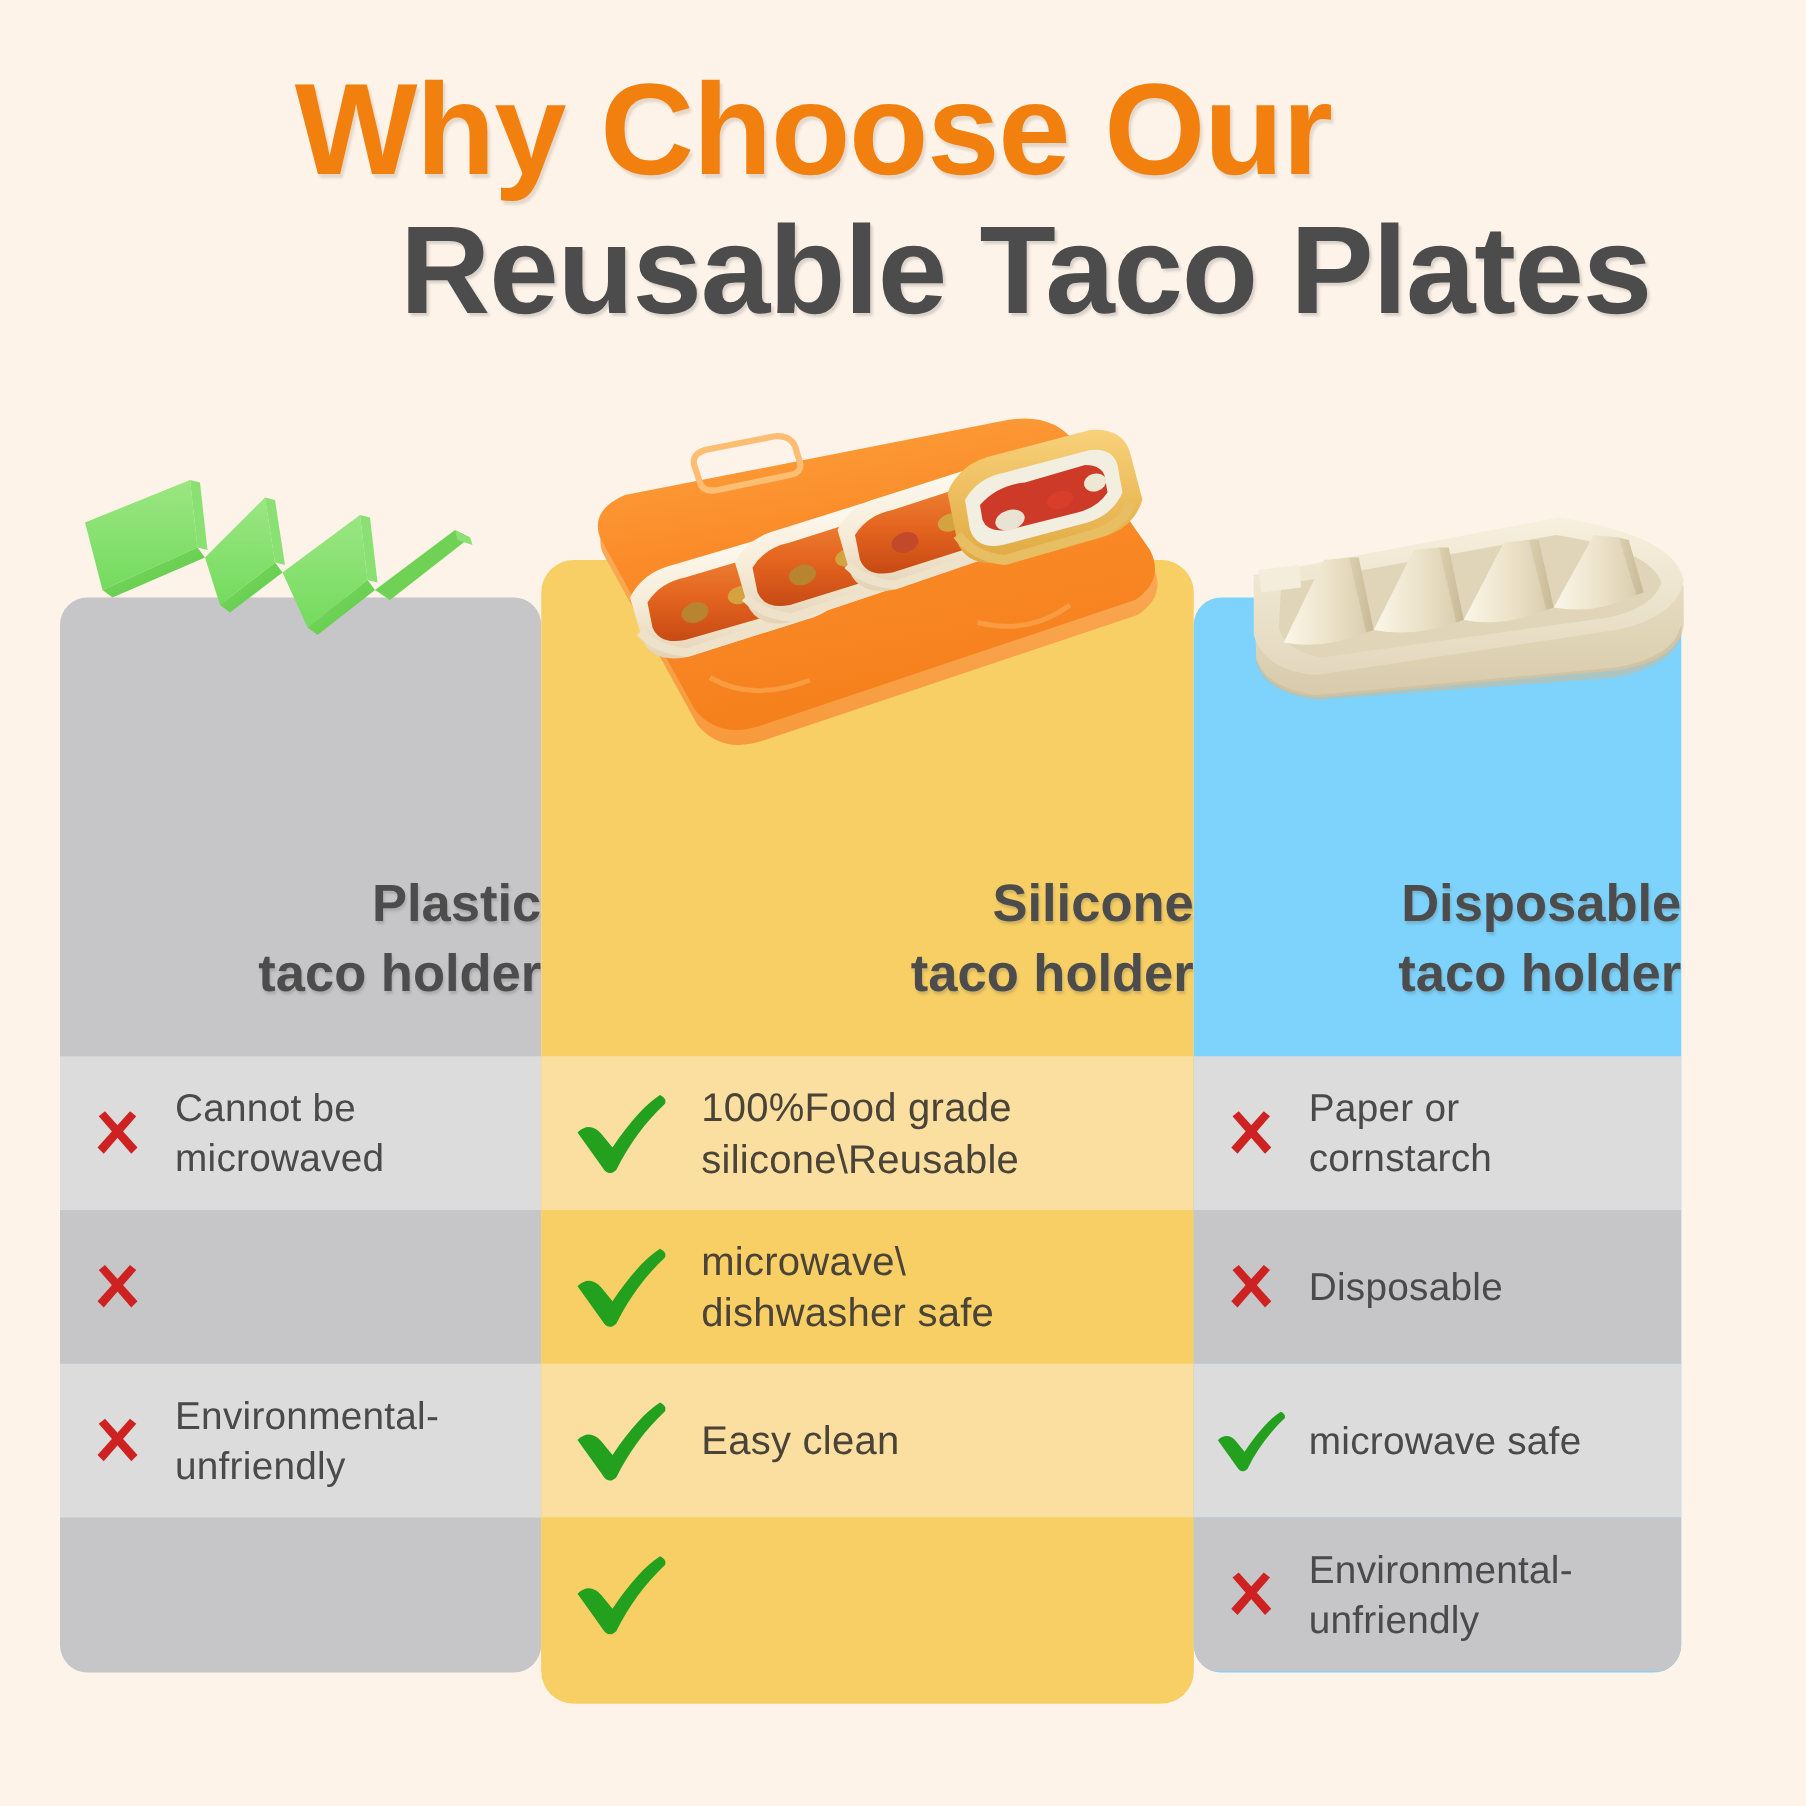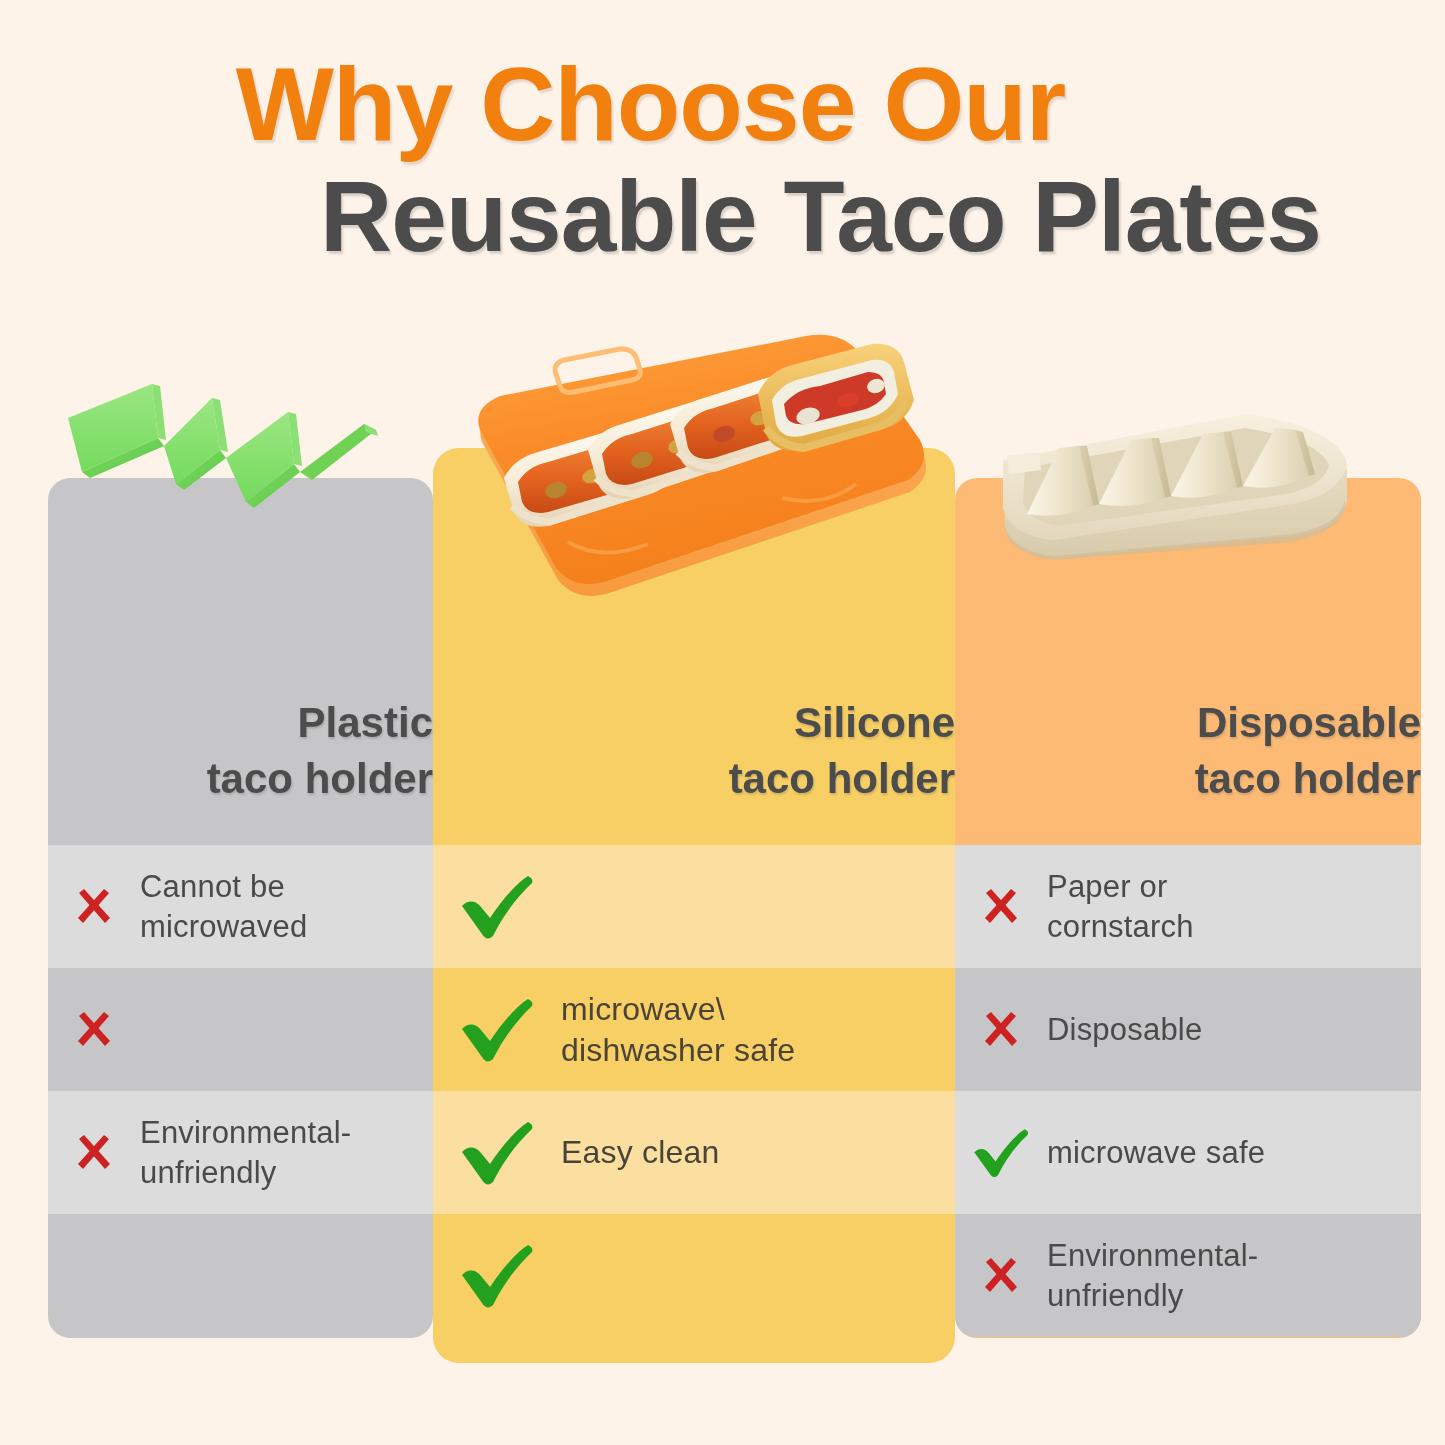--- a/index.html
+++ b/index.html
@@ -56,24 +56,24 @@
     top: 478px;
     width: 385px;
     height: 860px;
     border-radius: 22px;
     background: #C6C6C8;
     overflow: hidden;
   }
   .panel-right {
     left: 955px;
     top: 478px;
-    width: 466px;
+    width: 390px;
     height: 860px;
     border-radius: 22px;
-    background: #fdba74;
+    background: #7dd3fc;
     overflow: hidden;
   }
   .panel-center {
     left: 433px;
     top: 448px;
     width: 522px;
     height: 915px;
     border-radius: 26px;
     background: #F7CF64;
     overflow: hidden;
@@ -211,20 +211,24 @@
       <span>Silicone</span><br>
       <span>taco holder</span>
     </div>
   </div>
   <div class="rows">
     <div class="row">
       <div class="mark">
         <svg width="76" height="68" viewBox="0 0 76 68">
             <path d="M3 33 C9 27 16 27 22 34 L31 45 C45 24 58 10 69 3 C73 5 74 7 73 10 C57 25 44 43 34 63 C30 67 26 66 23 61 Z" fill="#22A01E"></path>
           </svg>
+      </div>
+      <div class="row-text">
+        <span>100%Food grade</span><br>
+        <span>silicone\Reusable</span>
       </div>
     </div>
     <div class="row">
       <div class="mark">
         <svg width="76" height="68" viewBox="0 0 76 68">
             <path d="M3 33 C9 27 16 27 22 34 L31 45 C45 24 58 10 69 3 C73 5 74 7 73 10 C57 25 44 43 34 63 C30 67 26 66 23 61 Z" fill="#22A01E"></path>
           </svg>
       </div>
       <div class="row-text">
         <span>microwave\</span><br>

